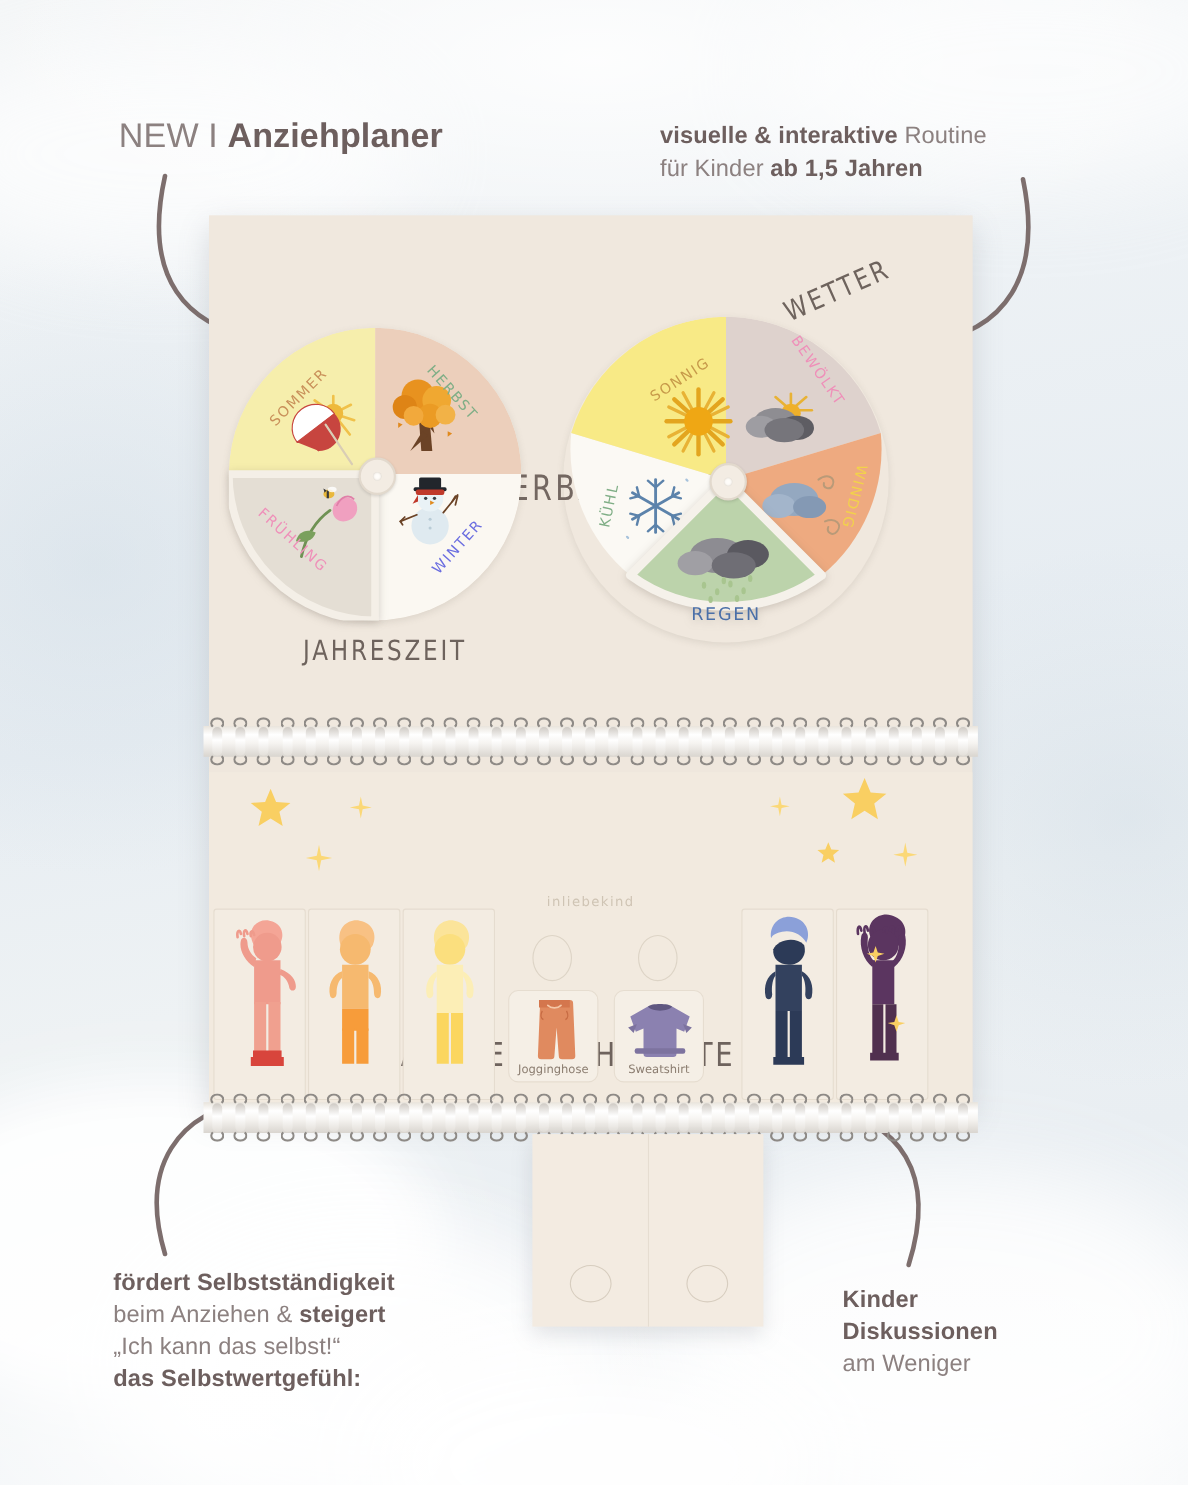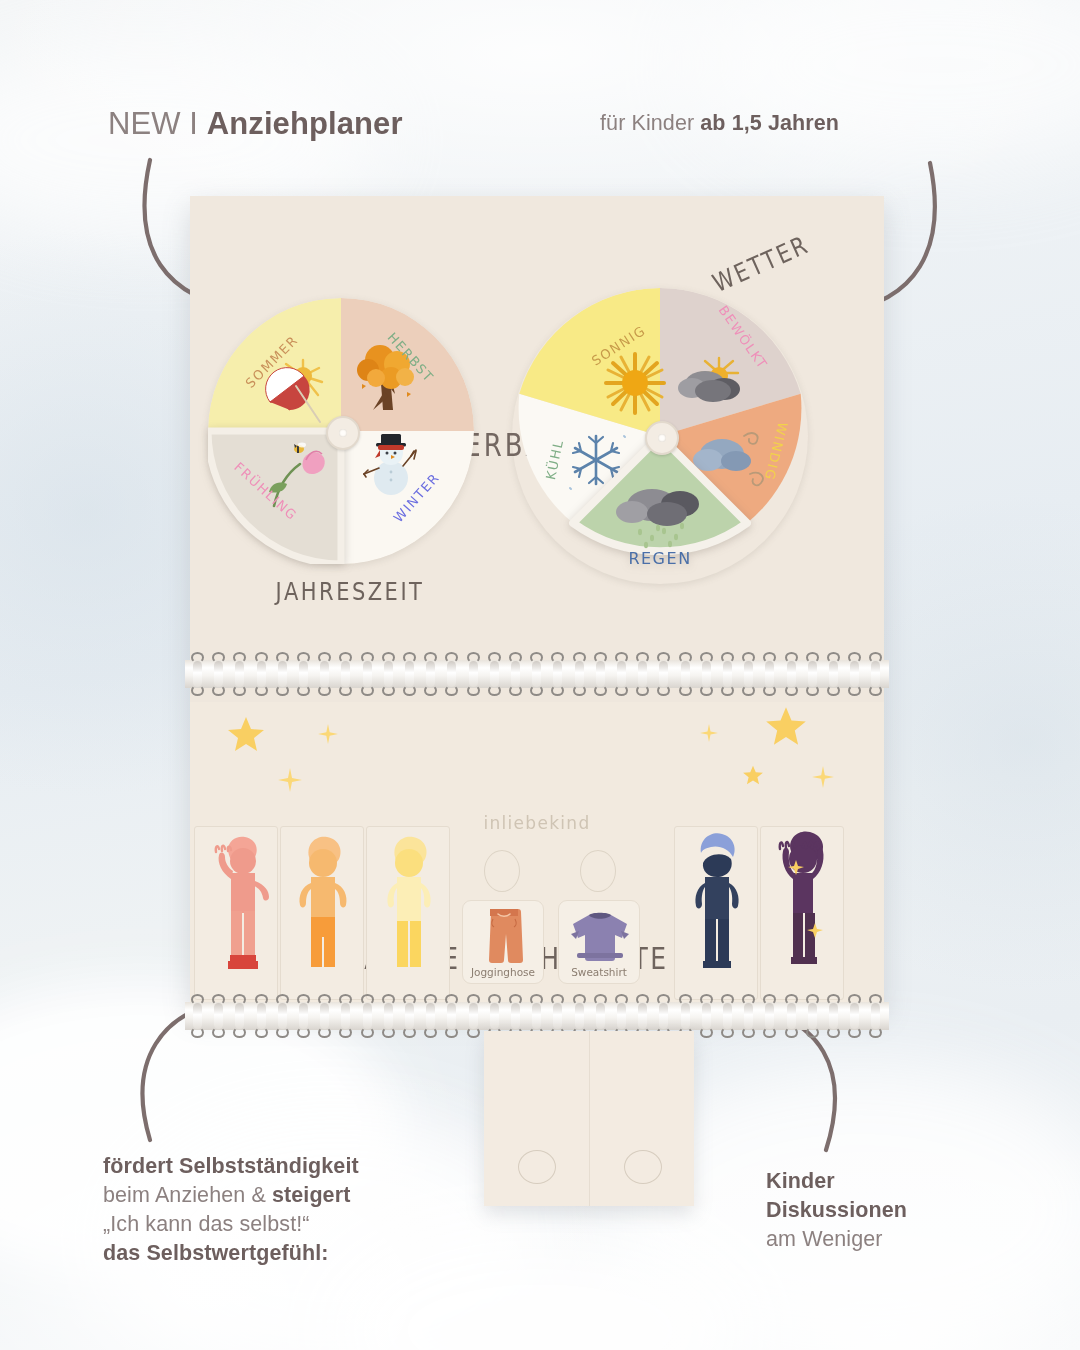--- a/index.html
+++ b/index.html
@@ -86,21 +86,21 @@
      font-family:"DejaVu Sans",sans-serif;}
   .empty-slot{position:absolute;width:34px;height:40px;border:1.4px solid #ddd4c6;border-radius:50%;}
 
   
   #flap{position:absolute;left:484px;top:1031px;width:210px;height:175px;background:#f3ebe1;
      box-shadow:0 8px 18px rgba(120,125,135,.20);}
   #flap .divider{position:absolute;left:50%;top:0;width:1px;height:100%;background:#e6ddd1;}
   #flap .slot{position:absolute;bottom:22px;width:36px;height:32px;border:1.4px solid #d7cdbf;border-radius:50%;}
 
   .star{position:absolute;}
-  .brand{position:absolute;left:0;top:617px;width:100%;text-align:center;font-size:17px;
+  .brand{position:absolute;left:0;top:617px;width:100%;text-align:center;font-size:12px;
      color:#cfc4b4;letter-spacing:1.3px;font-family:"DejaVu Sans",sans-serif;}
 </style>
 </head>
 <body>
 
 <div class="sky">
   <div class="cloud" style="left:-120px;top:980px;width:520px;height:300px;opacity:.95"></div>
   <div class="cloud soft" style="left:120px;top:1110px;width:430px;height:260px;opacity:.9"></div>
   <div class="cloud soft" style="left:600px;top:1060px;width:520px;height:300px;opacity:.85"></div>
   <div class="cloud soft" style="left:-80px;top:40px;width:460px;height:200px;opacity:.7"></div>
@@ -114,20 +114,21 @@
   <path d="M930 163 C 948 250, 915 302, 840 312" fill="none" stroke="#7d6e6d" stroke-width="4.2" stroke-linecap="round"></path>
   <path d="M150 1140 C 126 1060, 162 1010, 232 1000" fill="none" stroke="#7d6e6d" stroke-width="4.2" stroke-linecap="round"></path>
   <path d="M826 1150 C 852 1068, 820 1018, 745 1006" fill="none" stroke="#7d6e6d" stroke-width="4.2" stroke-linecap="round"></path>
 </svg>
 
 <div class="callout" id="callout-new">
   <span class="ln"><span class="lt">NEW I </span><span class="bd">Anziehplaner</span></span>
 </div>
 
 <div class="callout" id="callout-visual">
+  <span class="ln"><span class="bd">visuelle &amp; interaktive </span><span class="lt">Routine</span></span>
   <span class="ln"><span class="lt">für Kinder </span><span class="bd">ab 1,5 Jahren</span></span>
 </div>
 
 <div class="callout" id="callout-foerdert">
   <span class="ln"><span class="bd">fördert Selbstständigkeit</span></span>
   <span class="ln"><span class="lt">beim Anziehen &amp; </span><span class="bd">steigert</span></span>
   <span class="ln"><span class="lt">„Ich kann das selbst!“</span></span>
   <span class="ln"><span class="bd">das Selbstwertgefühl:</span></span>
 </div>
 

